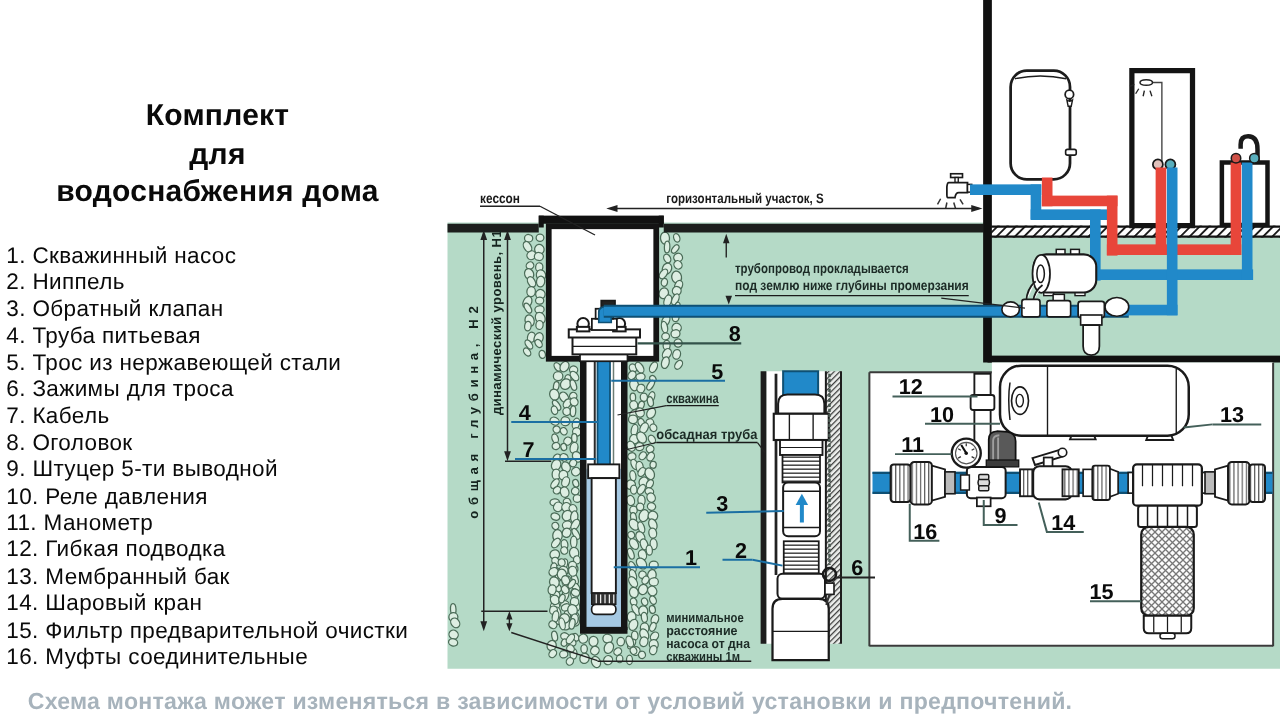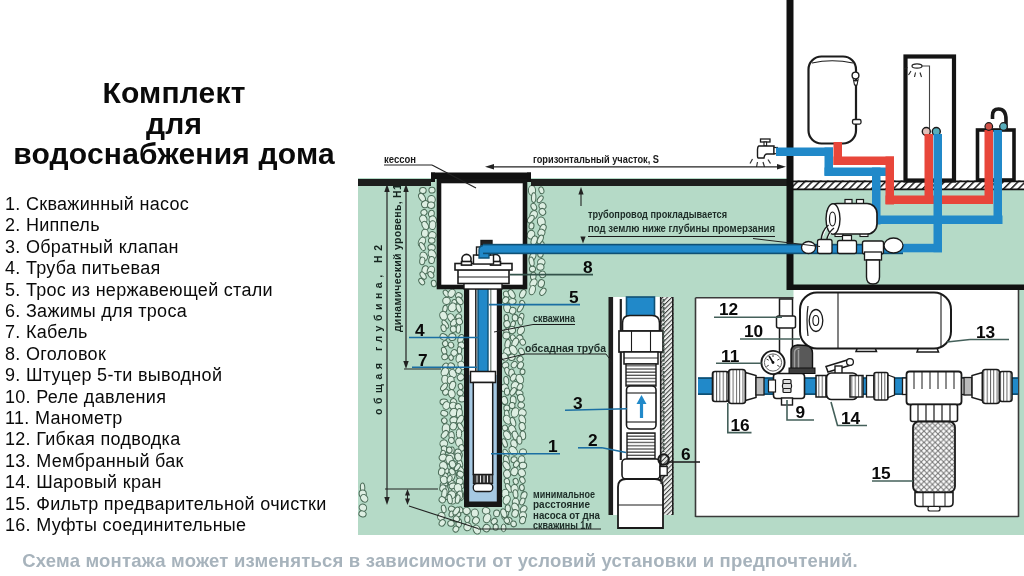--- a/index.html
+++ b/index.html
@@ -1,18 +1,18 @@
 <!DOCTYPE html>
 <html><head><meta charset="utf-8">
 <style>
 html,body{margin:0;padding:0;background:#fff}
 body{width:1024px;height:576px;position:relative;overflow:hidden;
 font-family:"Liberation Sans",sans-serif}
 .title{position:absolute;left:0;top:78px;width:348px;text-align:center;
-font-weight:bold;font-size:30px;line-height:30.5px;color:#0a0a0a;letter-spacing:.2px}
+font-weight:bold;font-size:24px;line-height:30.5px;color:#0a0a0a;letter-spacing:.2px}
 .list{position:absolute;left:5px;top:194px;font-weight:normal;font-size:18px;
 line-height:21.4px;color:#0a0a0a;white-space:pre;letter-spacing:.3px}
 .caption{position:absolute;left:0;top:550px;width:880px;text-align:center;
 font-weight:bold;font-size:18.5px;color:#a7b3bc;letter-spacing:.2px}
 svg{position:absolute;left:0;top:0}
 </style></head><body>
 
 <div class="title">Комплект<br>для<br>водоснабжения дома</div>
 
 <div class="list">1. Скважинный насос

